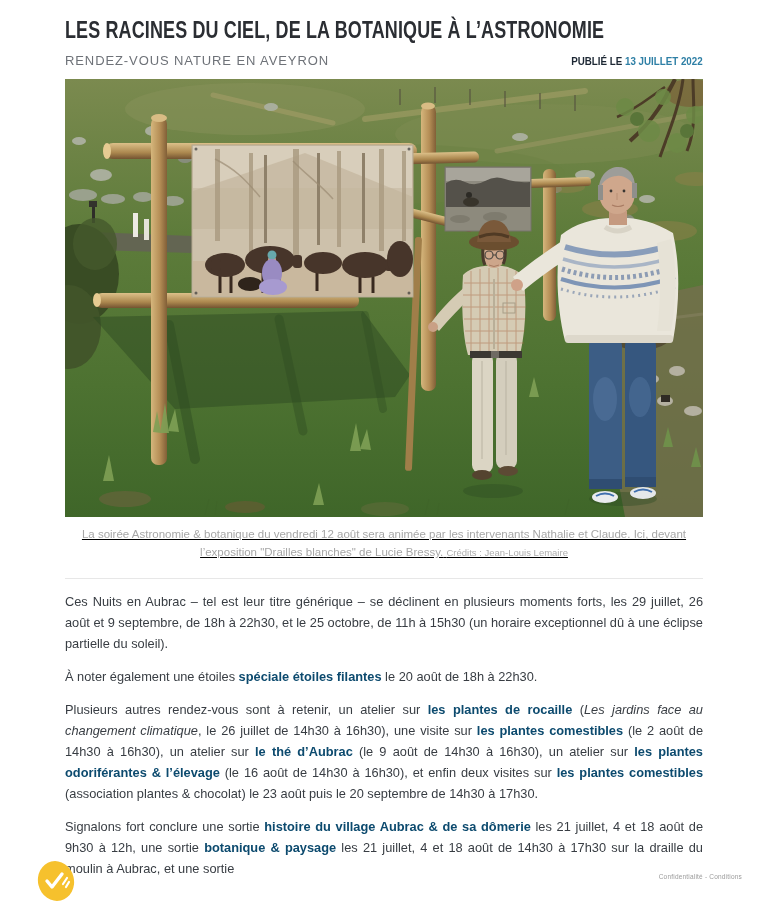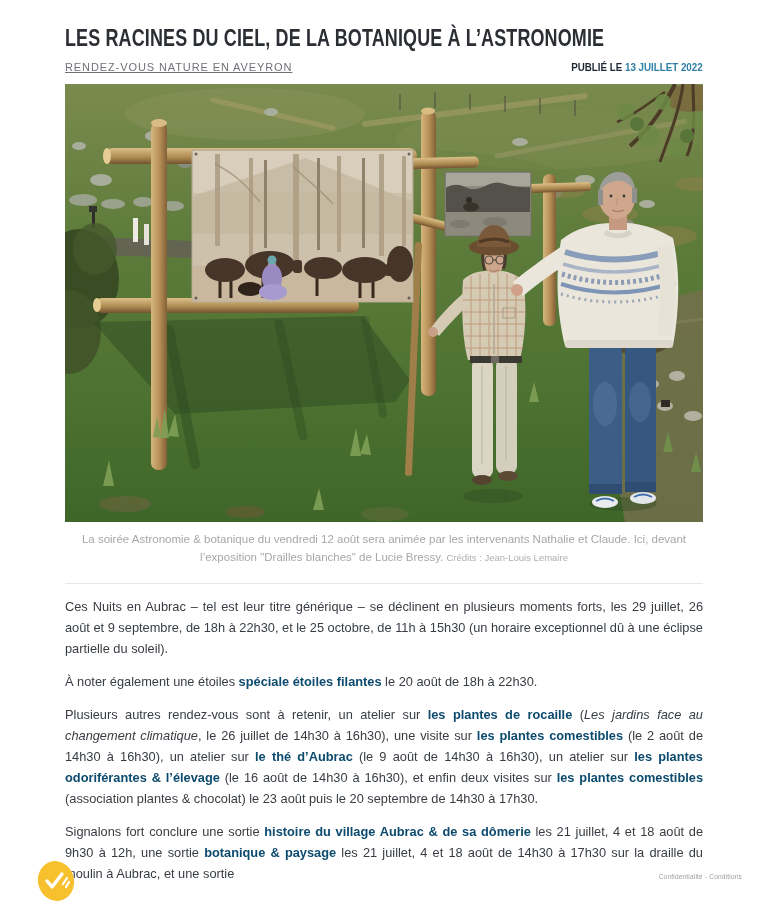--- a/index.html
+++ b/index.html
@@ -4,37 +4,37 @@
 <style>
   html,body{margin:0;padding:0;}
   body{
     width:768px;height:922px;position:relative;overflow:hidden;
     background:#ffffff;
     font-family:"Liberation Sans", sans-serif;
     -webkit-font-smoothing:antialiased;
   }
   .content{margin:0 65px;width:638px;}
   
-  header{padding-top:25px;}
+  header{padding-top:17px;}
   h1.title{
     margin:0;font-size:23px;font-weight:700;color:var(--title,#2b2e33);
     letter-spacing:.2px;white-space:nowrap;
     transform:scaleX(.78);transform-origin:left center;
   }
   .subrow{display:flex;justify-content:space-between;align-items:baseline;margin-top:9px;}
   .subtitle{
-    font-size:11px;letter-spacing:.9px;color:var(--subtitle,#6e7278);text-decoration:underline;
+    font-size:13px;letter-spacing:.9px;color:var(--subtitle,#6e7278);
   }
   .published{
     font-size:11.5px;font-weight:700;white-space:nowrap;
     transform:scaleX(.85);transform-origin:right center;color:var(--pub-label,#1c2733);
   }
   .published .date{color:var(--accent-date,#2e7fa5);}
   
-  figure{margin:11px 0 16px;}
+  figure{margin:11px 0 16px;text-decoration:underline;}
   .photo{width:638px;height:438px;overflow:hidden;background:#557a3a;}
   .photo svg{display:block;}
   figcaption{
     margin:8px auto 0;text-align:center;font-size:11.5px;line-height:18px;
     color:var(--caption,#a7a7a7);
   }
   figcaption .credits{font-size:9.5px;color:#aeaeae;}
   hr.divider{border:0;border-top:1px solid #e7e7e7;margin:13px 0 0;}
   
   article{margin-top:0;}

